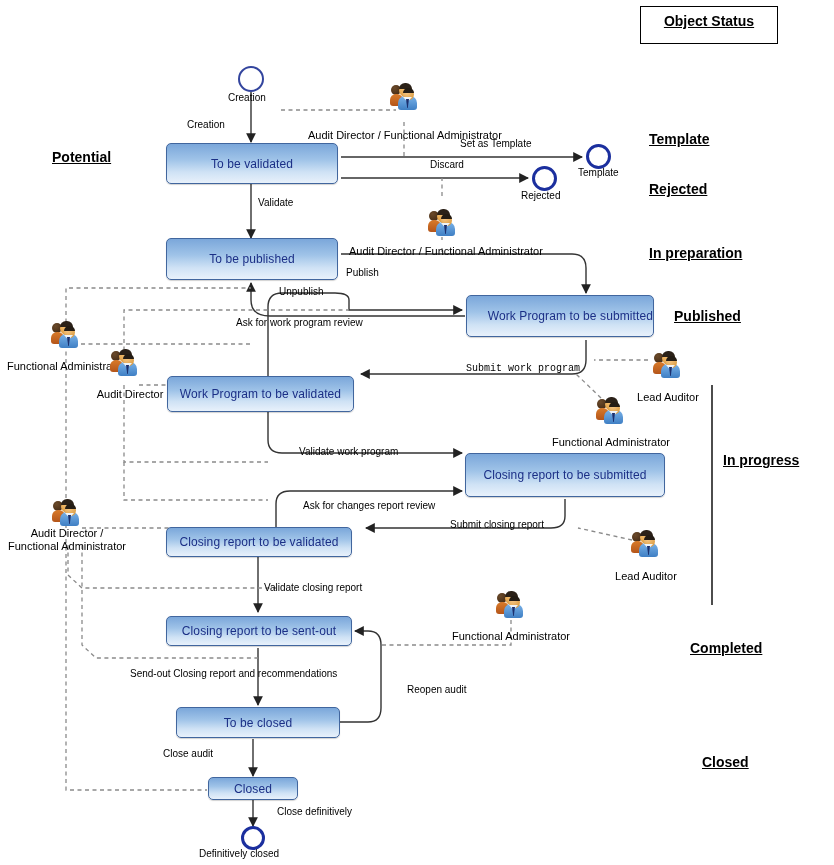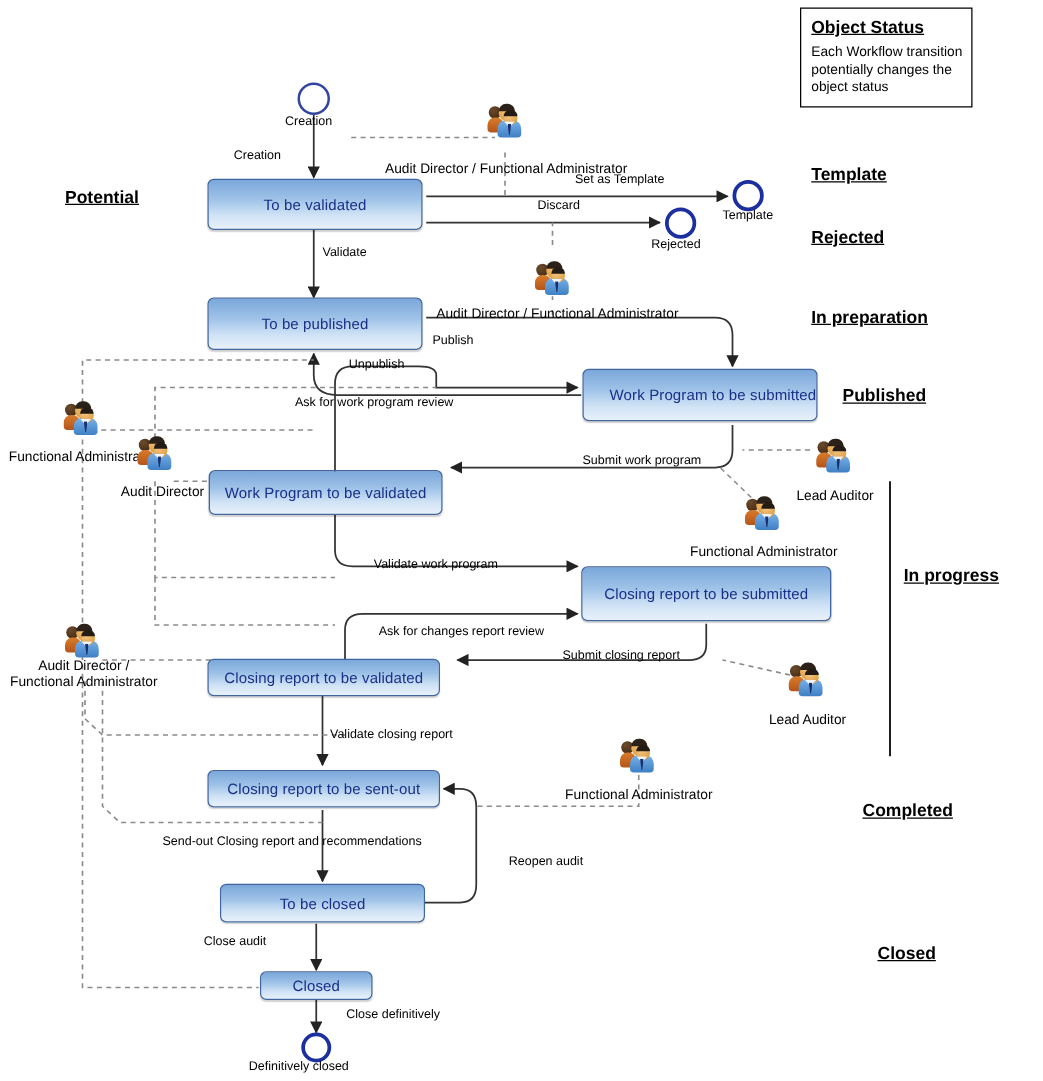--- a/index.html
+++ b/index.html
@@ -222,23 +222,22 @@
     <path d="M632,540 L578,528"></path>
 
     <path d="M511,620 L511,645 L381,645"></path>
   </g>
 
   <g>
     <line x1="712" y1="385" x2="712" y2="605" stroke="#000" stroke-width="1.4"></line>
   </g>
 </svg>
 
-<div id="legend" style="left:640px; top:6px; width:138px;">
+<div id="legend" style="left:640px; top:6px; width:138px;text-align:center;">
   <div class="legend-title">Object Status</div>
-  <div class="legend-body">Each Workflow transition potentially changes the object status</div>
 </div>
 
 <div class="node-circle start" style="left:238px; top:66px; width:26px; height:26px;"></div>
 <div class="lbl" style="left:228px; top:91px;">Creation</div>
 
 <div class="node-circle" style="left:586px; top:144px; width:25px; height:25px;"></div>
 <div class="lbl" style="left:578px; top:166px;">Template</div>
 
 <div class="node-circle" style="left:532px; top:166px; width:25px; height:25px;"></div>
 <div class="lbl" style="left:521px; top:189px;">Rejected</div>
@@ -282,21 +281,21 @@
   <span>Closed</span>
 </div>
 
 <div class="lbl" style="left:187px; top:118px;">Creation</div>
 <div class="lbl" style="left:460px; top:137px;">Set as Template</div>
 <div class="lbl" style="left:430px; top:158px;">Discard</div>
 <div class="lbl" style="left:258px; top:196px;">Validate</div>
 <div class="lbl" style="left:346px; top:266px;">Publish</div>
 <div class="lbl" style="left:279px; top:285px;">Unpublish</div>
 <div class="lbl" style="left:236px; top:316px;">Ask for work program review</div>
-<div class="lbl" style="left:466px; top:362px;">Submit work program</div>
+<div class="lbl" style="left:466px; top:362px;font-family:Liberation Mono, monospace;">Submit work program</div>
 <div class="lbl" style="left:299px; top:445px;">Validate work program</div>
 <div class="lbl" style="left:303px; top:499px;">Ask for changes report review</div>
 <div class="lbl" style="left:450px; top:518px;">Submit closing report</div>
 <div class="lbl" style="left:264px; top:581px;">Validate closing report</div>
 <div class="lbl" style="left:130px; top:667px;">Send-out Closing report and recommendations</div>
 <div class="lbl" style="left:407px; top:683px;">Reopen audit</div>
 <div class="lbl" style="left:163px; top:747px;">Close audit</div>
 <div class="lbl" style="left:277px; top:805px;">Close definitively</div>
 
 <div class="actor-icon" style="left:390px; top:84px;">

